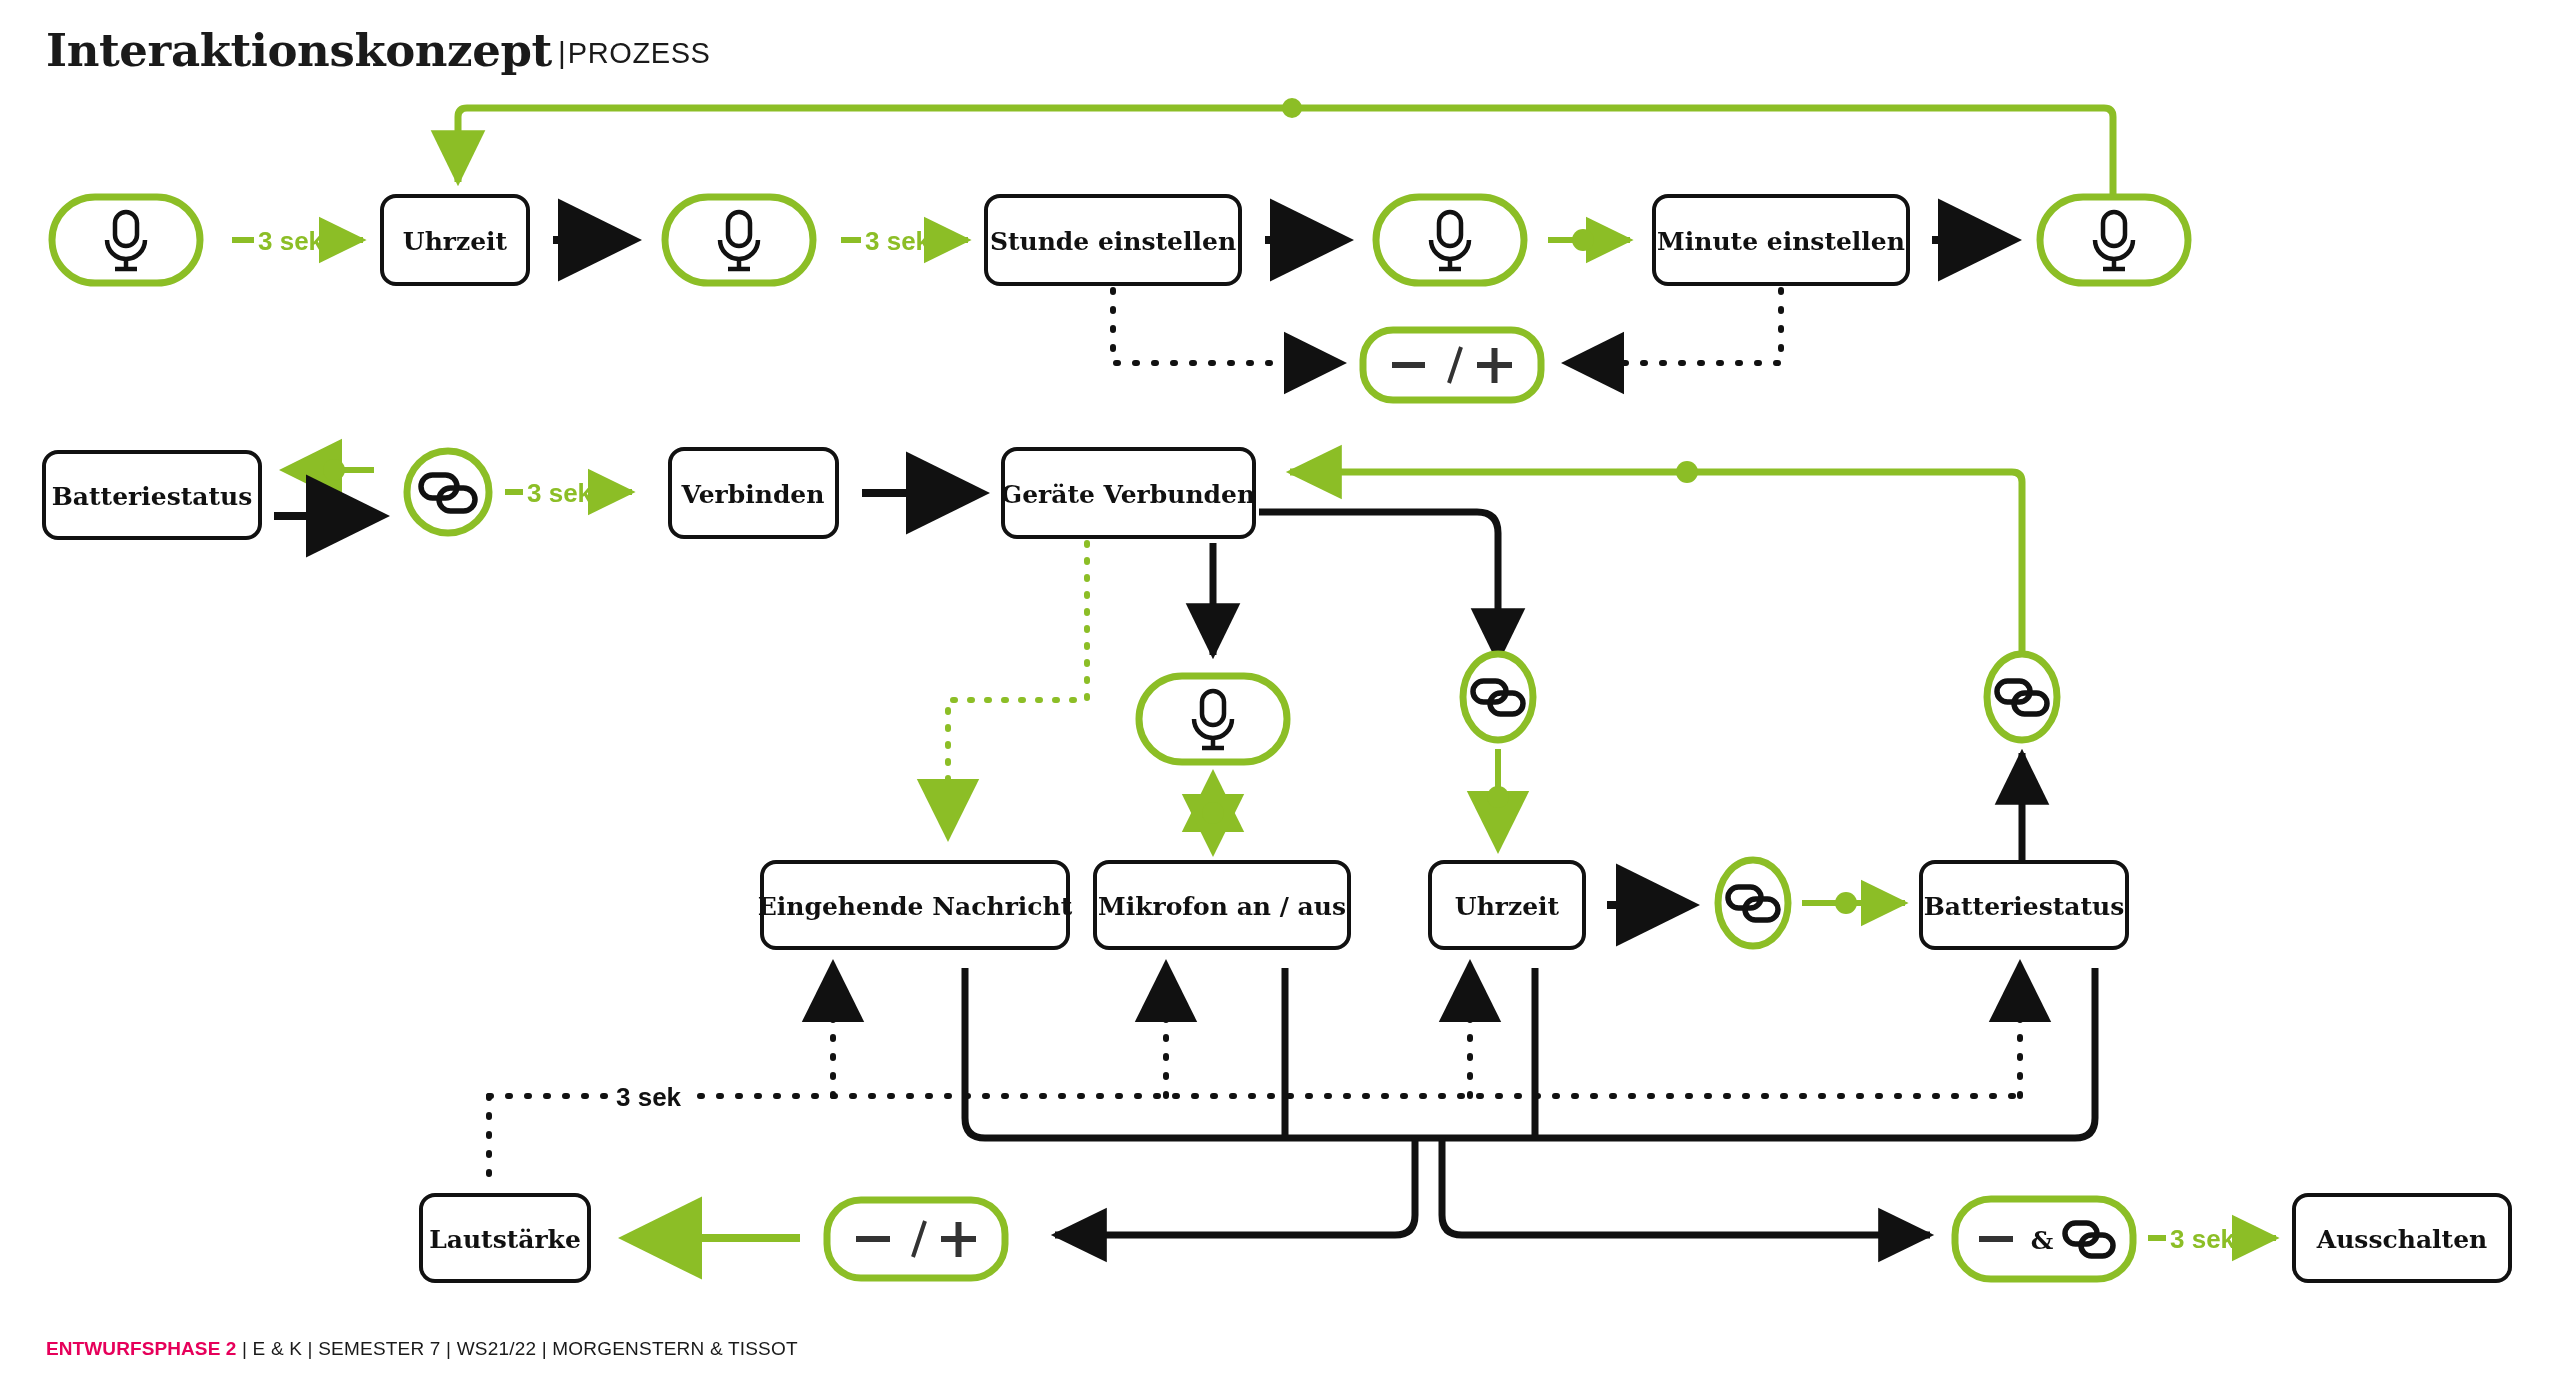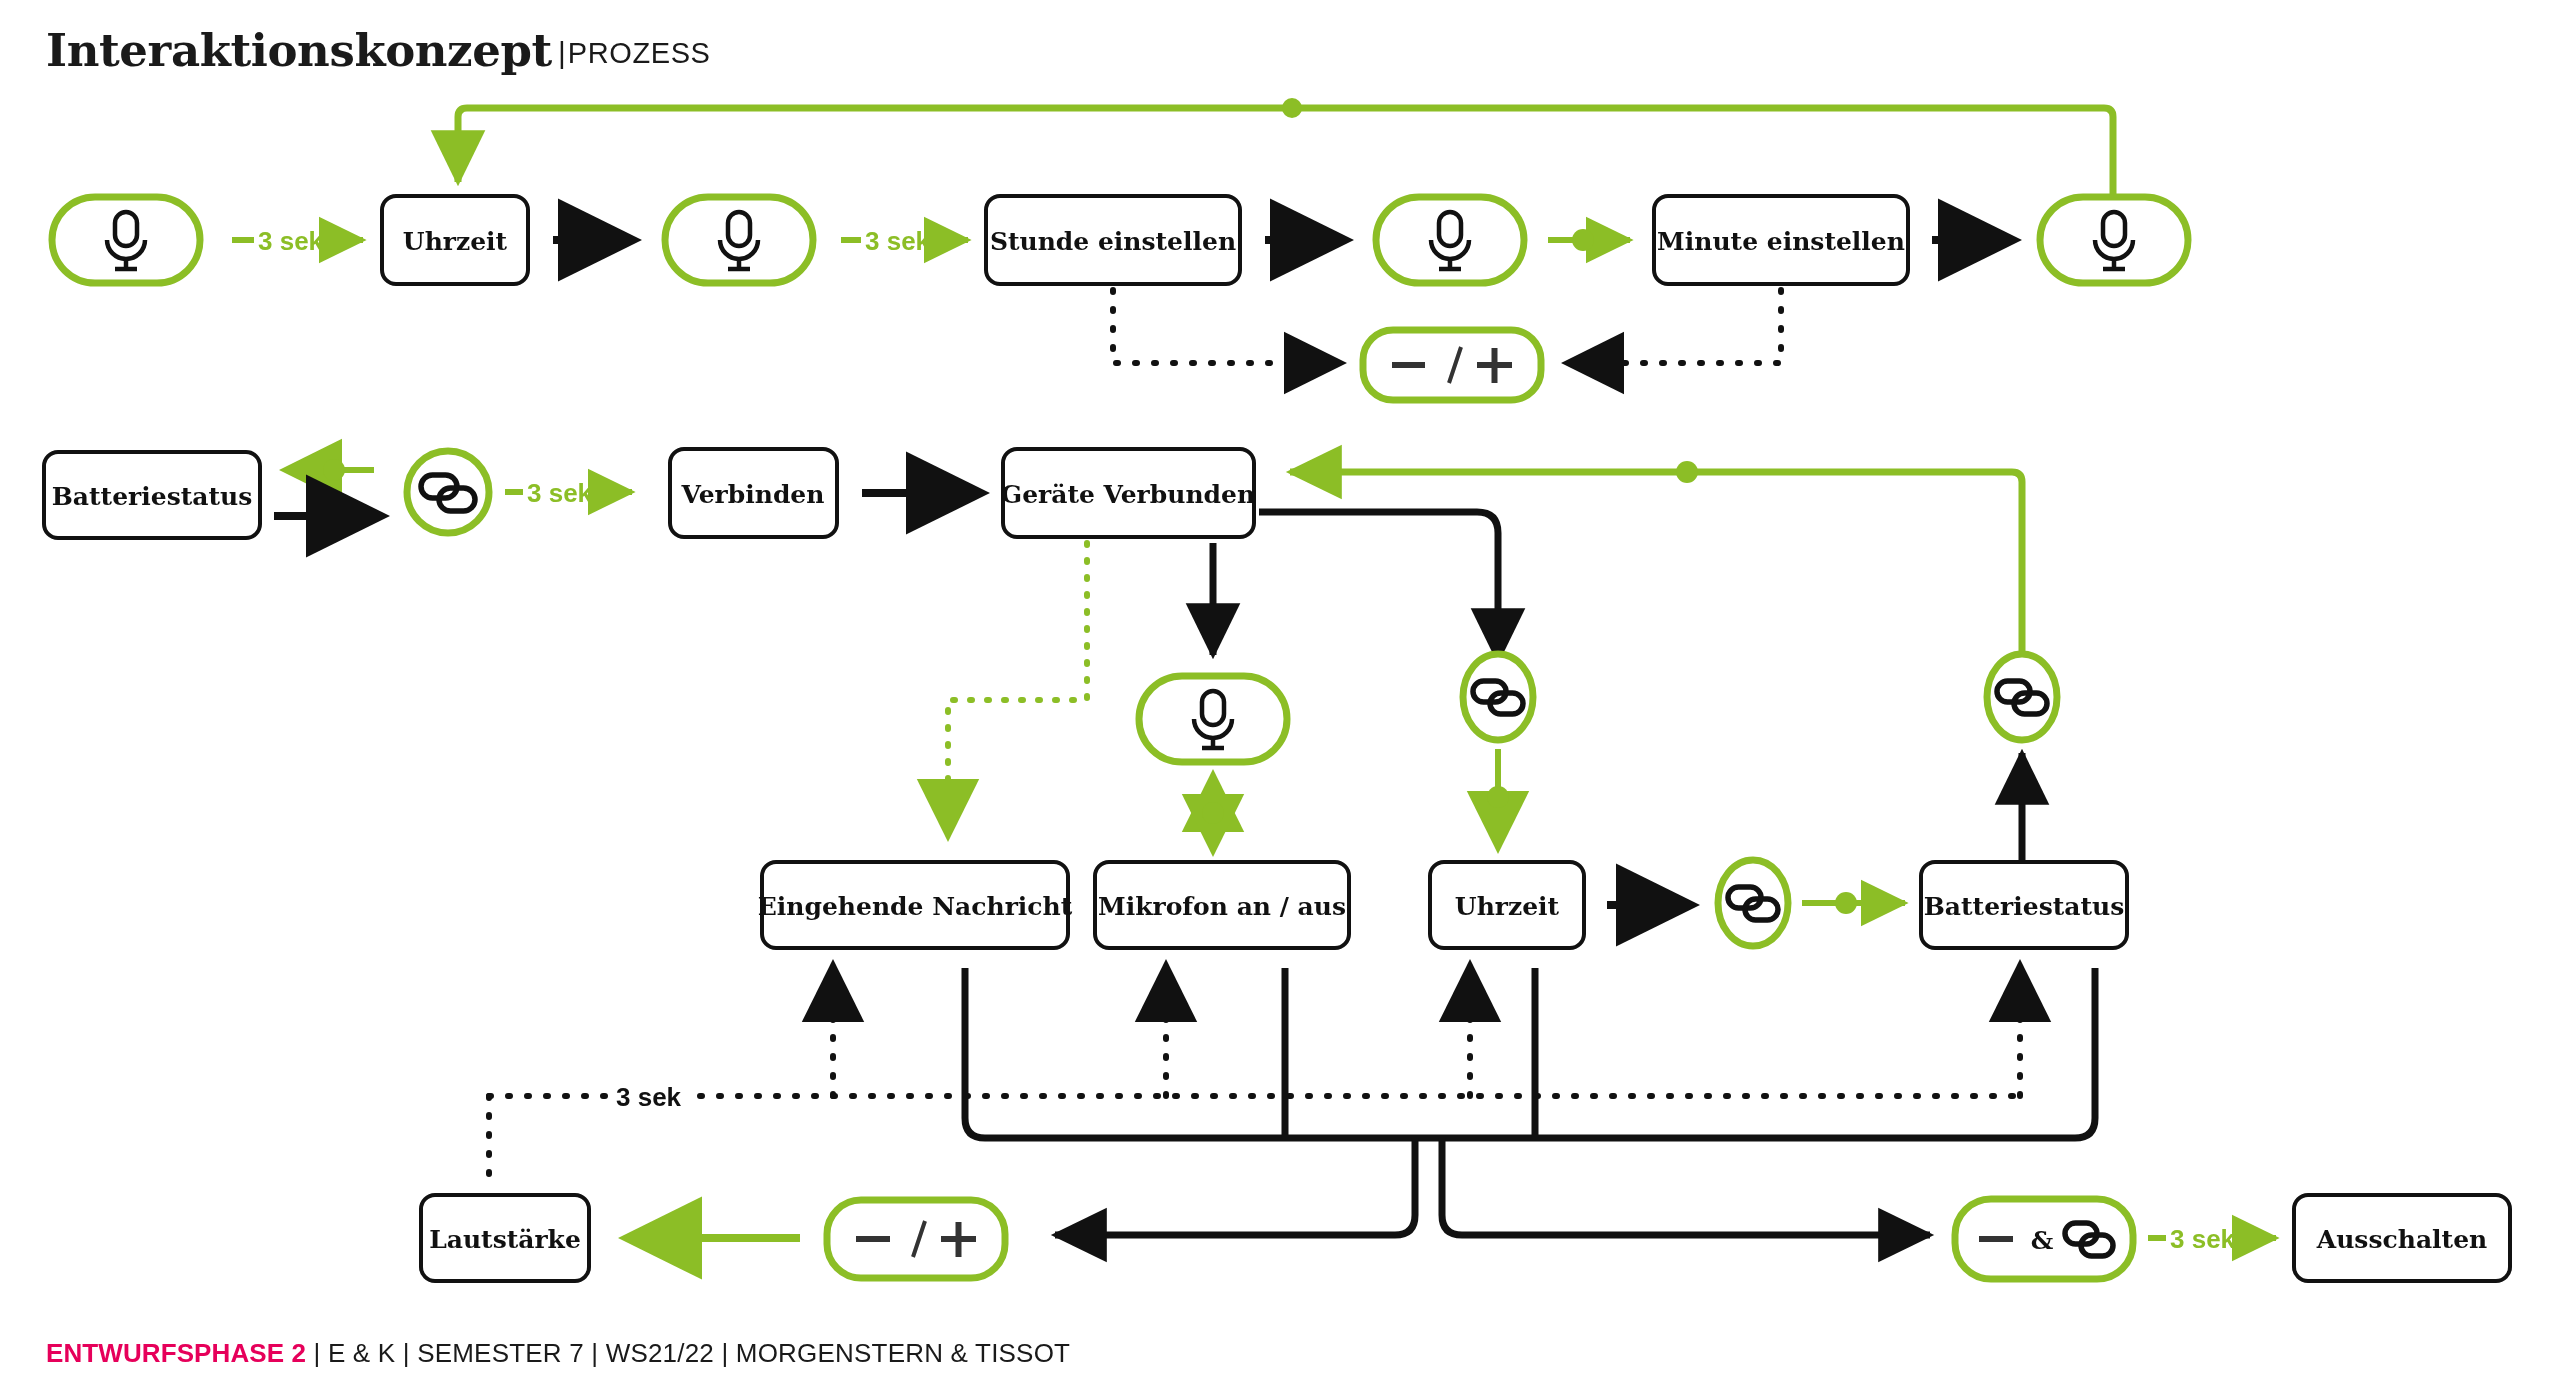--- a/index.html
+++ b/index.html
@@ -50,21 +50,21 @@
     letter-spacing: 0.6px;
     position: relative;
     top: -3px;
   }
   .ftr {
     position: absolute;
     left: 46px;
     top: 1338px;
     white-space: nowrap;
     font-family: "Liberation Sans", sans-serif;
-    font-size: 26px;
+    font-size: 19px;
     letter-spacing: 0.2px;
   }
   .ftr-phase {
     color: #E6005A;
     font-weight: bold;
     letter-spacing: 0.1px;
   }
   .ftr-rest {
     color: #1a1a1a;
   }

